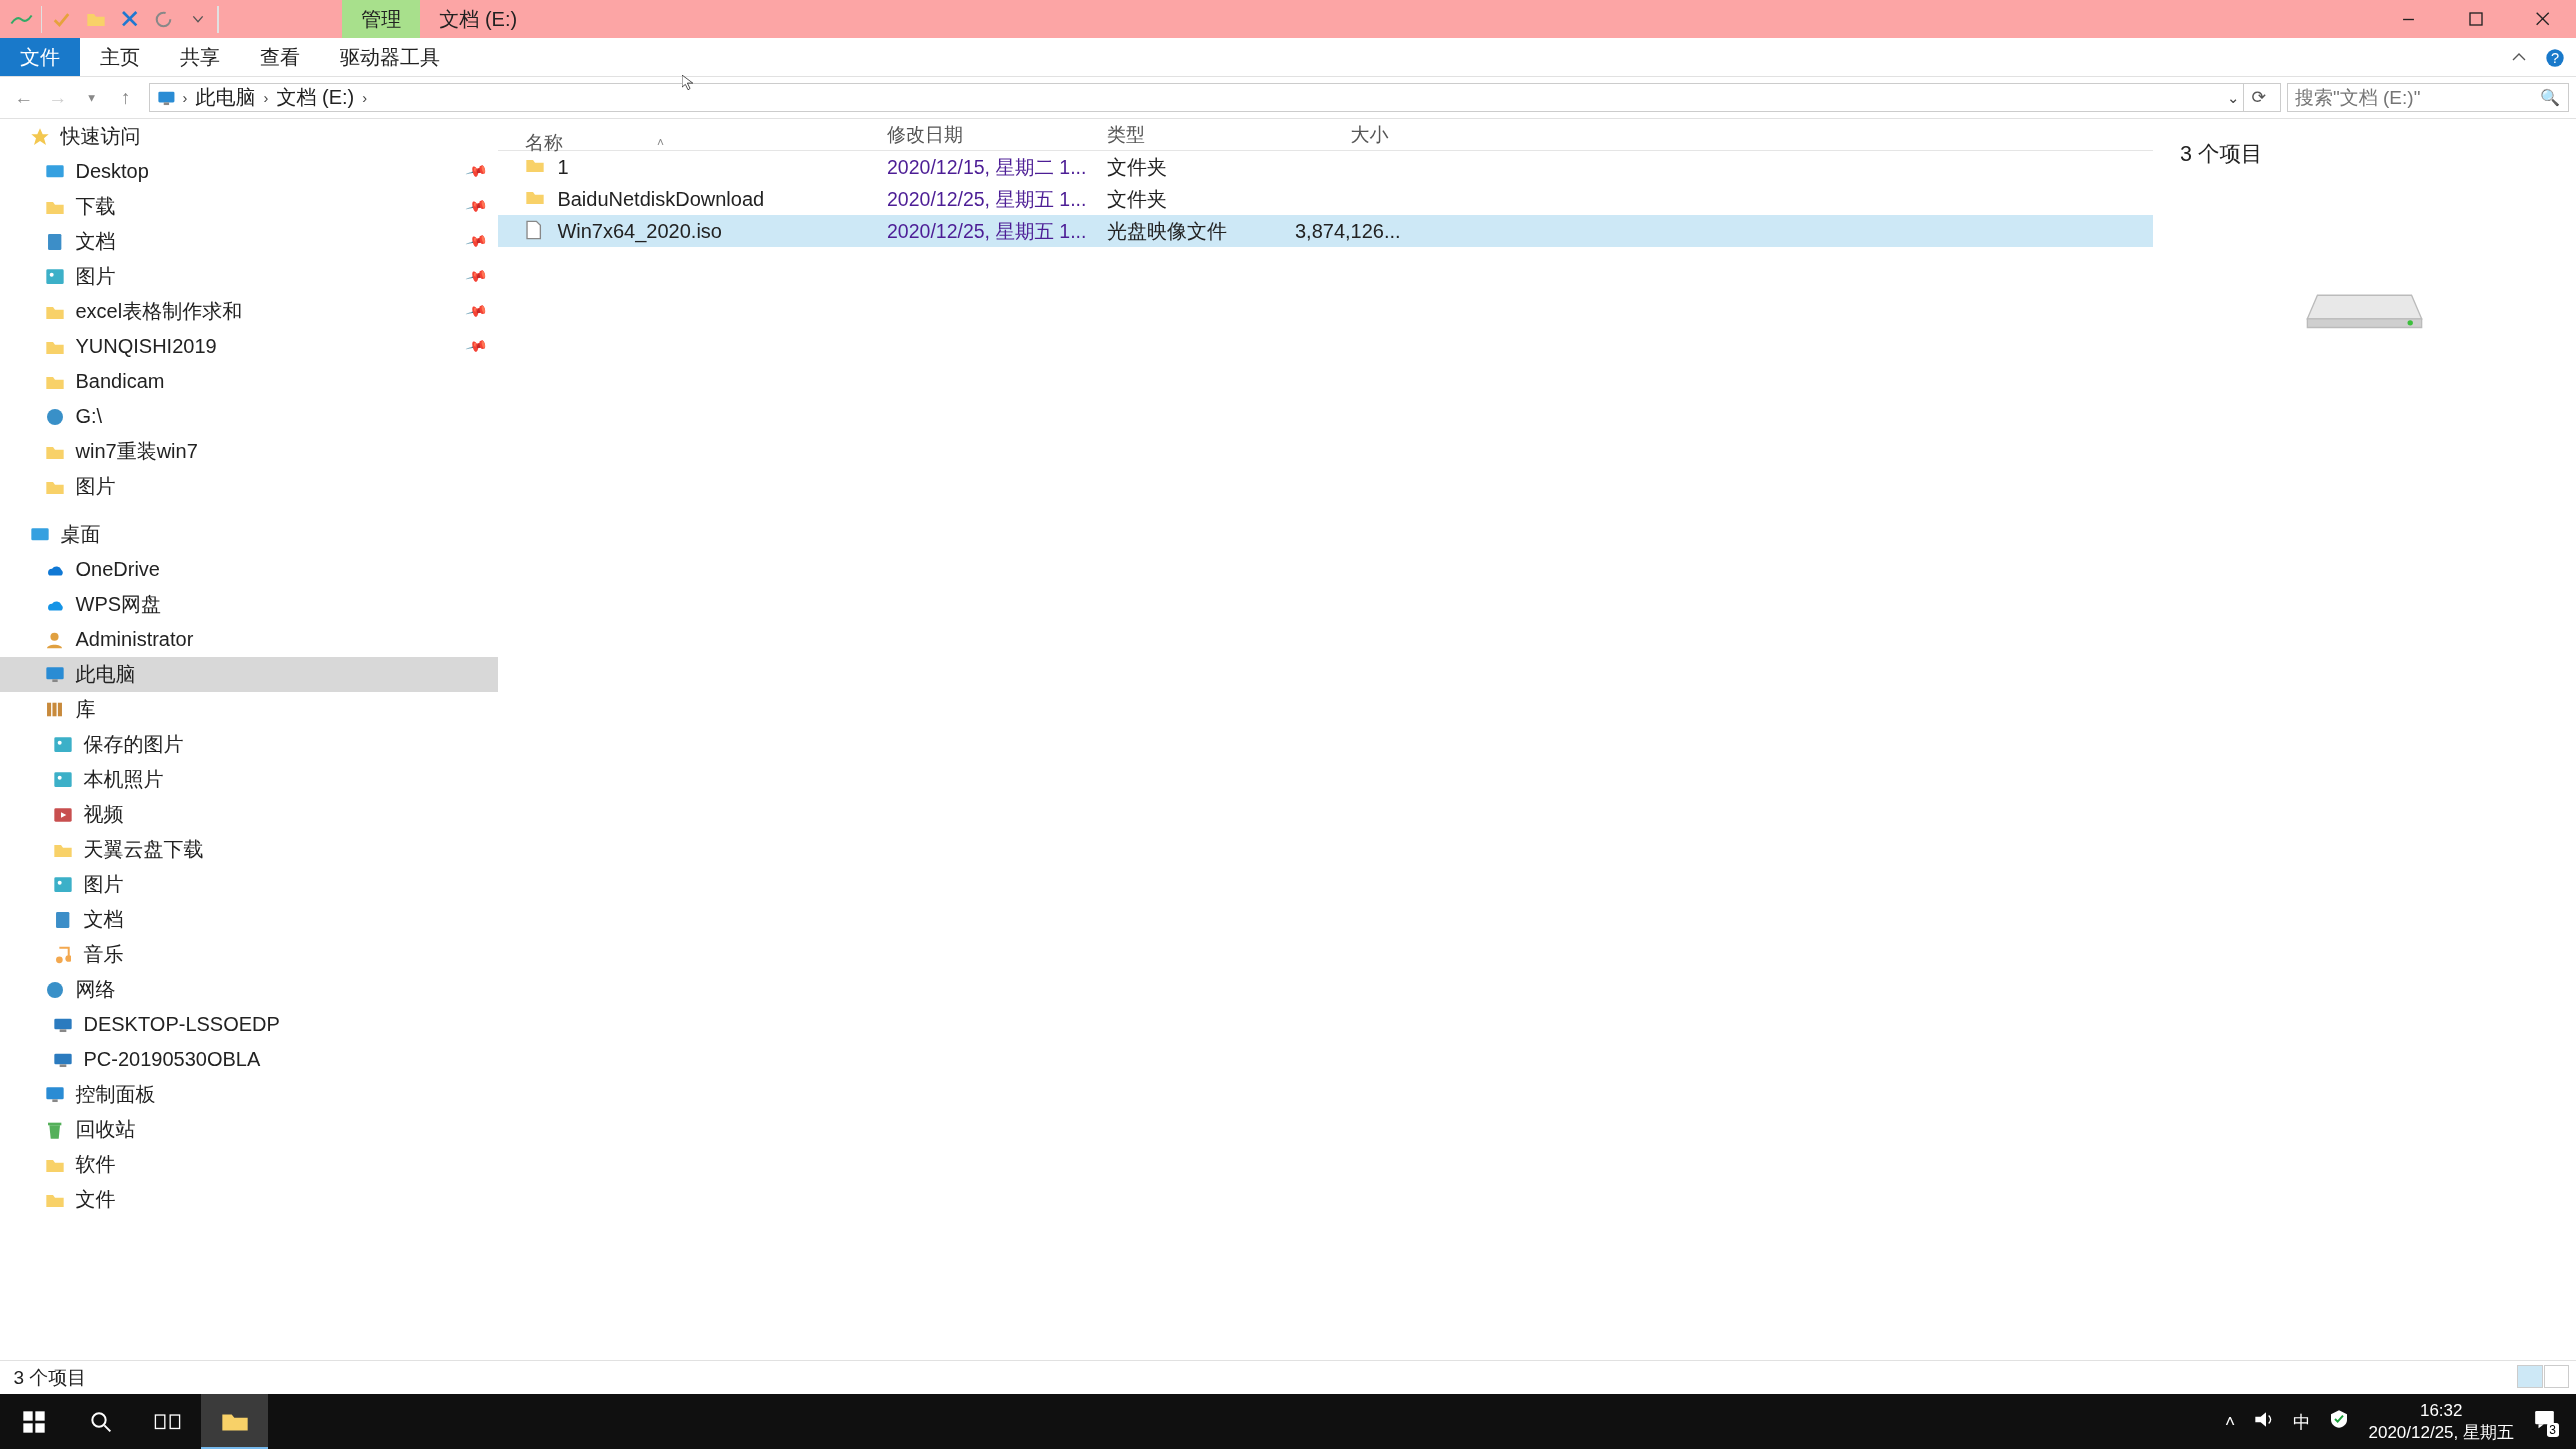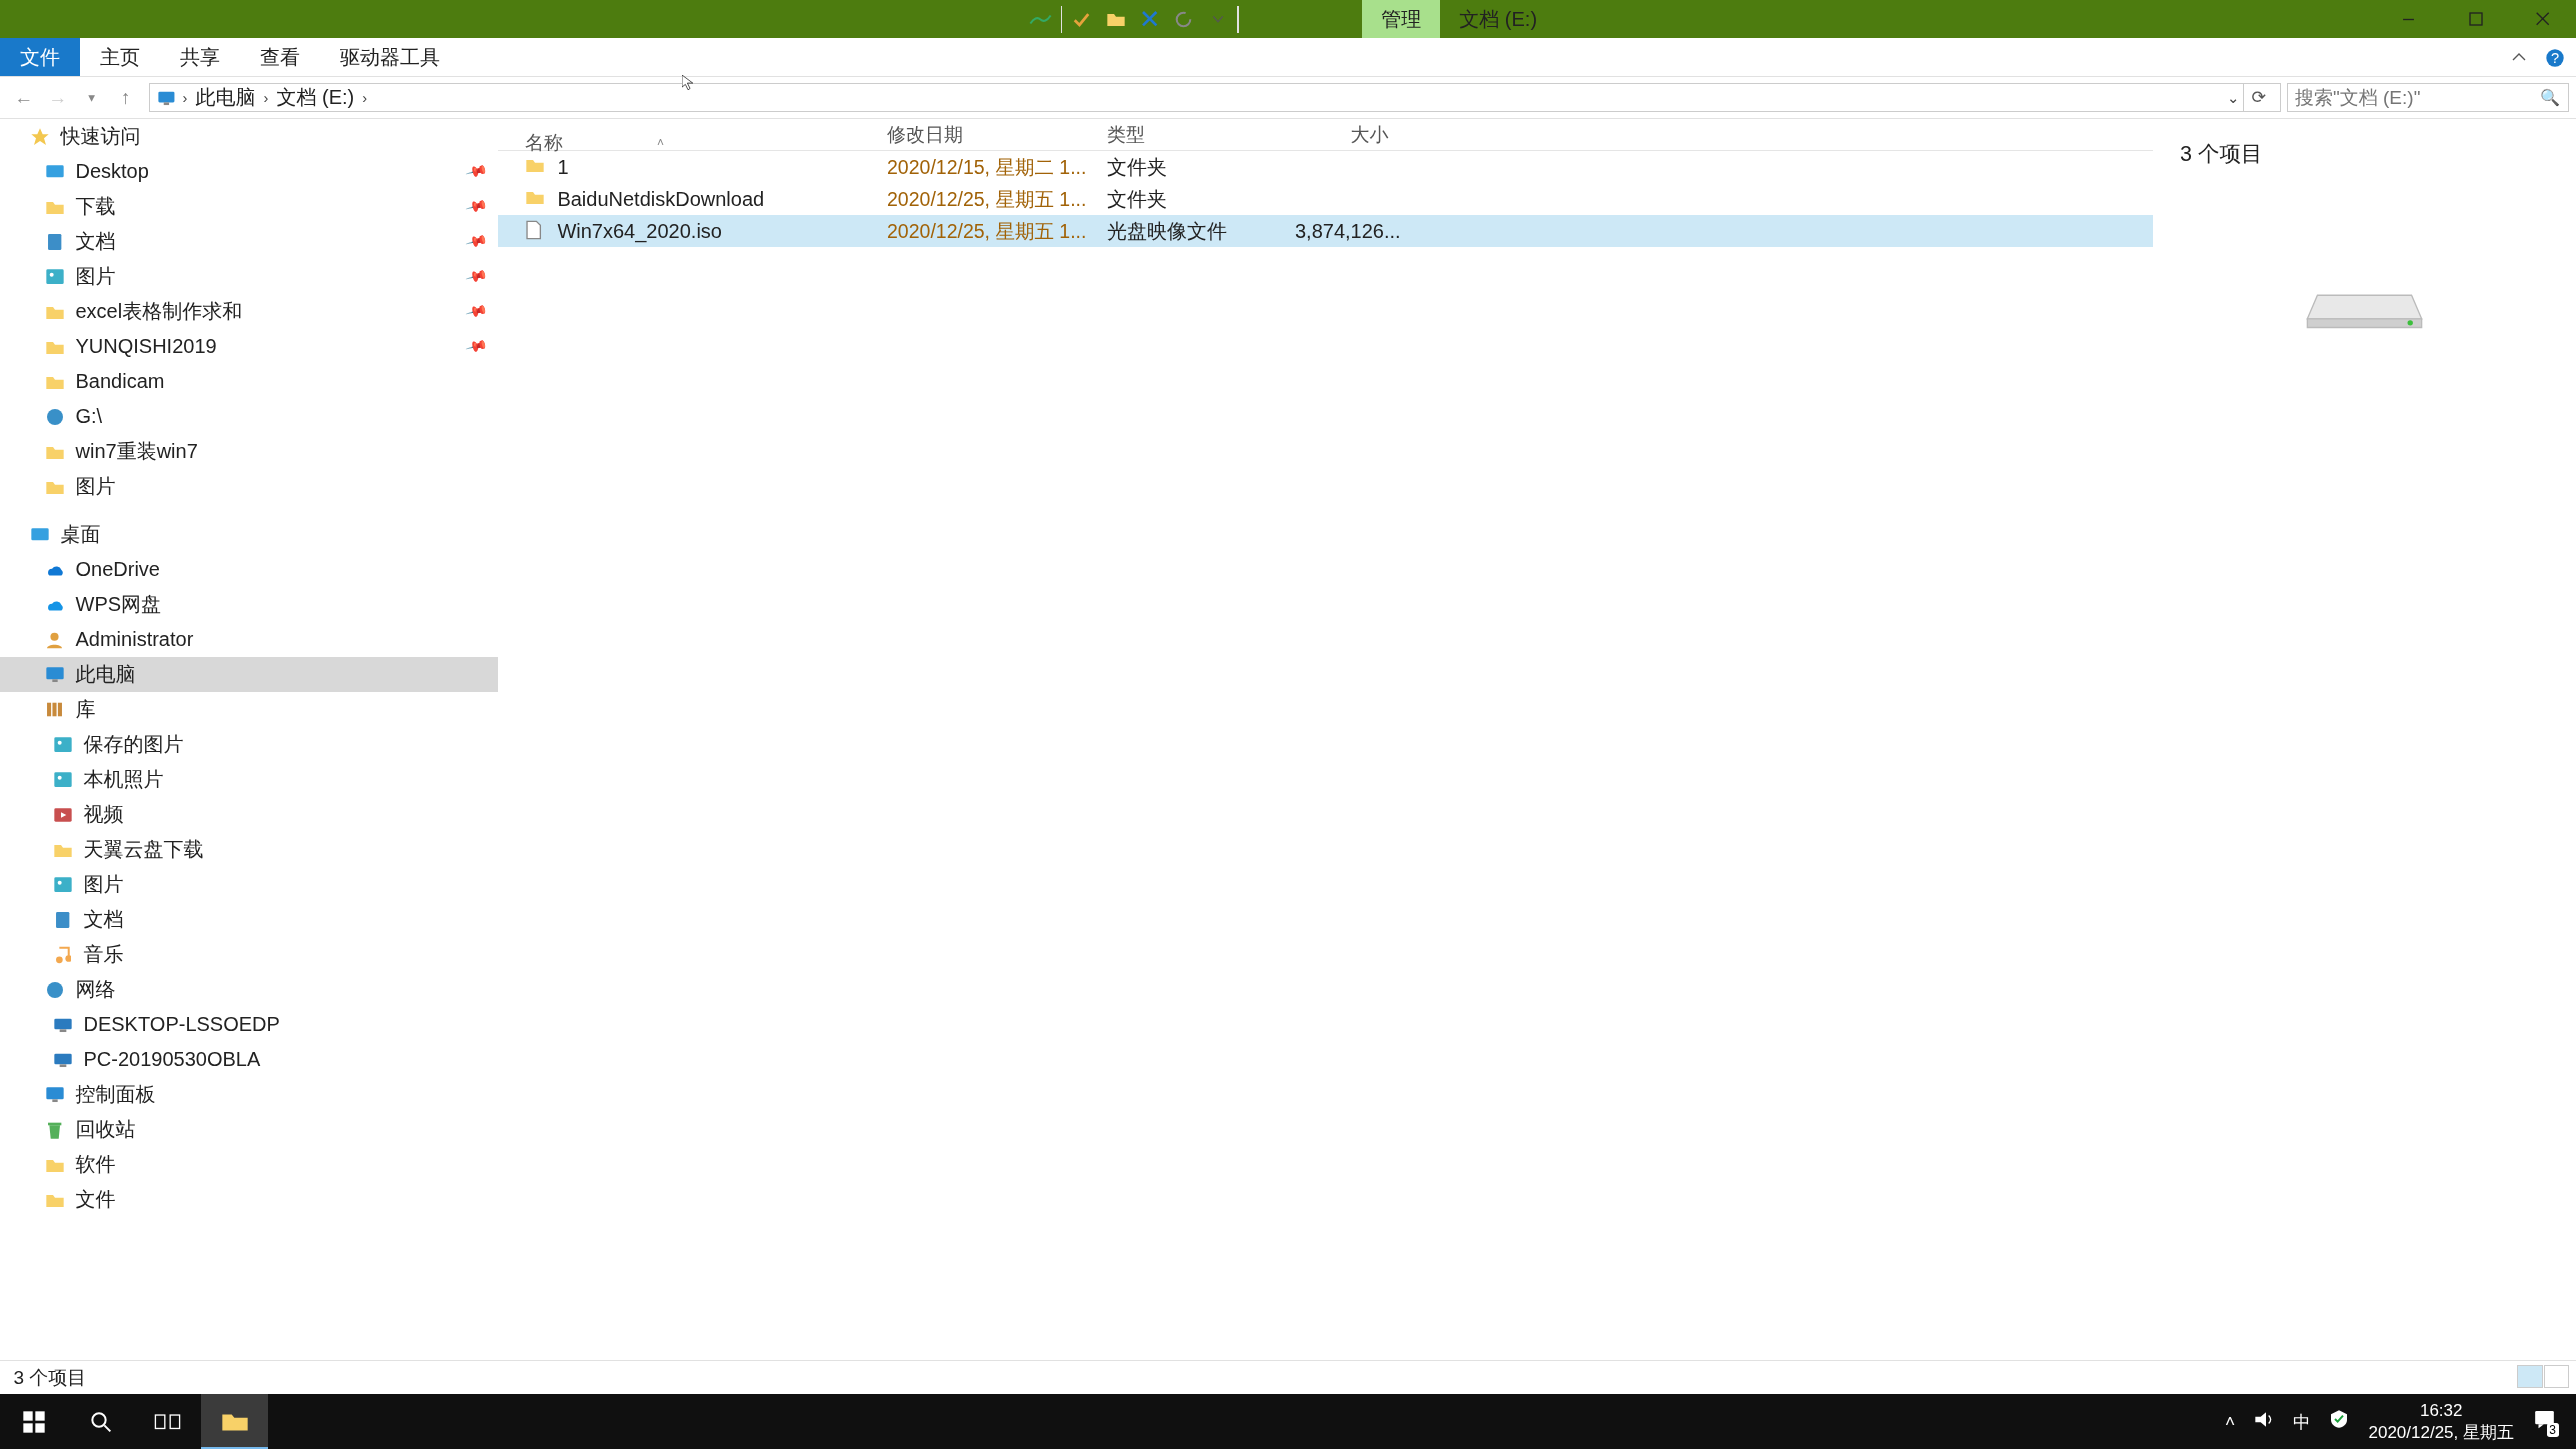--- a/index.html
+++ b/index.html
@@ -1,19 +1,19 @@
 <!DOCTYPE html>
 <html style="font-size:10.7px"><head>
 <meta charset="utf-8">
 <style>
 * { margin: 0; padding: 0; box-sizing: border-box; font-family: "Segoe UI", "Microsoft YaHei", sans-serif; }
 html, body { width: 2576px; height: 1449px; background: #fff; overflow: hidden; }
 
 
-.titlebar { height: 38px; background: #4d7c0f; display: flex; align-items: stretch; position: relative; justify-content: center; }
+.titlebar { height: 38px; background: #fca5a5; display: flex; align-items: stretch; position: relative; }
 .qat { display: flex; align-items: center; padding-left: 4px; }
 .qat-item { width: 34px; height: 38px; display: flex; align-items: center; justify-content: center; cursor: default; }
 .qat-sep { width: 1.3px; height: 27px; background: #e1e1e1; margin: 5.4px 2.7px; }
 .tab-group { display: flex; align-items: stretch; margin-left: 121px; }
 .ctxtab { background: #a8e08c; color: #222; padding: 0 19px; display: flex; align-items: center; font-size: 20px; }
 .title-text { padding: 0 19px; display: flex; align-items: center; font-size: 20px; color: #222; }
 .win-buttons { position: absolute; right: 0; top: 0; height: 38px; display: flex; }
 .win-btn { width: 67px; height: 38px; display: flex; align-items: center; justify-content: center; font-size: 19px; }
 
 
@@ -52,21 +52,21 @@
 
 .col-header { height: 32px; display: flex; align-items: center; border-bottom: 0.7px solid #e5e5e5; font-size: 19px; color: #555; }
 .col-name { width: 389px; padding-left: 27px; display: flex; align-items: center; margin-top: 16px; }
 .col-date { width: 220px; }
 .col-type { width: 188px; }
 .col-size { width: 107px; text-align: right; padding-right: 13.4px; }
 .sort-ind { width: 195px; text-align: center; color: #888; font-size: 12px; }
 .file-row { height: 32px; display: flex; align-items: center; font-size: 20px; color: #222; cursor: default; }
 .file-row.selected { background: #cde8f6; }
 .cell-name { width: 389px; padding-left: 27px; display: flex; align-items: center; gap: 9.4px; }
-.cell-date { width: 220px; color: #a16207; font-size: 19.5px; white-space: nowrap; overflow: hidden; text-overflow: ellipsis; }
+.cell-date { width: 220px; color: #4c1d95; font-size: 19.5px; white-space: nowrap; overflow: hidden; text-overflow: ellipsis; }
 .cell-type { width: 188px; }
 .cell-size { width: 107px; text-align: right; padding-right: 13.4px; }
 .file-ico { width: 23px; height: 23px; }
 
 
 .preview-title { font-size: 21.5px; color: #222; margin-bottom: 107px; }
 .preview-drive { width: 121px; height: 54px; margin: 0 auto; }
 
 
 .status { height: 34px; border-top: 1.3px solid #e1e1e1; display: flex; align-items: center; font-size: 19px; color: #222; padding: 0 13.4px; position: relative; }

